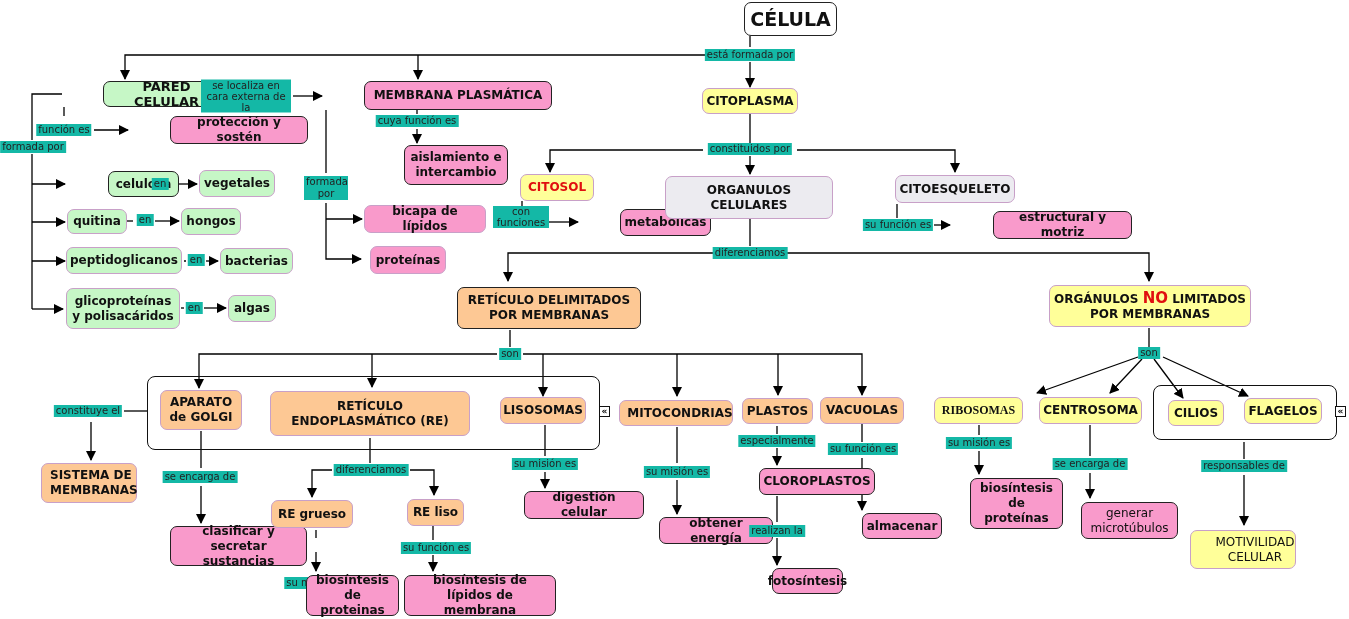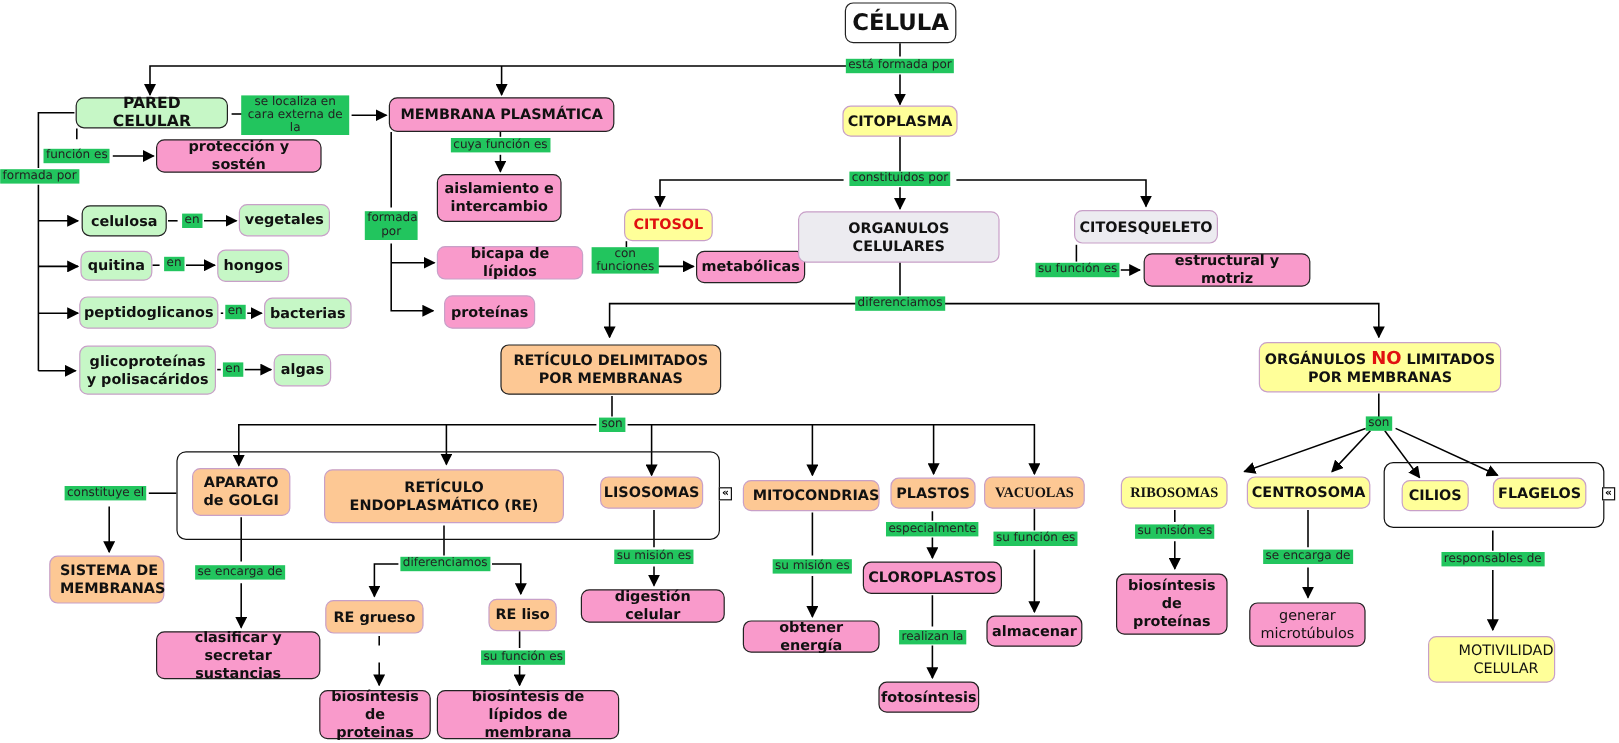--- a/index.html
+++ b/index.html
@@ -2,29 +2,29 @@
 <html><head>
 <meta charset="utf-8">
 <style>
   html, body { margin:0; padding:0; background:#ffffff; }
   body { width:1349px; height:619px; position:relative; overflow:hidden;
          font-family:"DejaVu Sans", "Liberation Sans", sans-serif; }
   #links { position:absolute; left:0; top:0; width:1349px; height:619px; }
   .node { position:absolute; box-sizing:border-box; border-radius:7px;
           display:flex; align-items:center; justify-content:center; text-align:center;
           font-weight:bold; font-size:12px; line-height:15px; color:#111; padding:0 4px; }
-  .dark { border:1.3px solid #222; }
+  .dark { border:1.3px solid #222;margin-left:40px; }
   .soft { border:1.3px solid #c8a0c8; }
   .green { background:#c6f7c6; }
   .pink  { background:#f99acb; }
   .yellow{ background:#ffff99; }
   .orange{ background:#fdc894; }
   .grey  { background:#ecebf0; }
   .white { background:#ffffff; }
-  .lbl { position:absolute; font-size:10px; line-height:12px; color:#222; background:#22c55e;
+  .lbl { position:absolute; font-size:10px; line-height:12px; color:#222; background:#14b8a6;
          text-align:center; white-space:nowrap; transform:translate(-50%,-50%); padding:0 2px; }
   .group { position:absolute; box-sizing:border-box; border:1.3px solid #111; border-radius:8px; }
   .collapse { position:absolute; width:11px; height:11px; box-sizing:border-box; border:1px solid #111;
               background:#fff; font-size:9px; line-height:9px; text-align:center; font-weight:bold; }
   .red { color:#e01010; }
 </style>
 </head>
 <body>
 
 <svg id="links">
@@ -208,23 +208,23 @@
 <div class="node dark pink" style="left:484px;top:491px;width:120px;height:28px;">digestión celular</div>
 
 <div class="node soft orange" style="left:619px;top:400px;width:114px;height:26px;font-weight:600;padding-left:12px;">MITOCONDRIAS</div>
 <div class="lbl" style="left:677px;top:472px;">su misión es</div>
 <div class="node dark pink" style="left:619px;top:517px;width:114px;height:27px;">obtener energía</div>
 
 <div class="node soft orange" style="left:742px;top:398px;width:71px;height:26px;font-weight:600;">PLASTOS</div>
 <div class="lbl" style="left:777px;top:441px;">especialmente</div>
 <div class="node dark pink" style="left:719px;top:468px;width:116px;height:27px;font-weight:600;">CLOROPLASTOS</div>
 <div class="lbl" style="left:777px;top:531px;">realizan la</div>
-<div class="node dark pink" style="left:732px;top:568px;width:84px;height:26px;">fotosíntesis</div>
-
-<div class="node soft orange" style="left:820px;top:397px;width:84px;height:27px;font-weight:600;font-family:Liberation Serif, serif;">VACUOLAS</div>
+<div class="node dark pink" style="left:732px;top:568px;width:71px;height:26px;">fotosíntesis</div>
+
+<div class="node soft orange" style="left:820px;top:397px;width:84px;height:27px;font-weight:600;">VACUOLAS</div>
 <div class="lbl" style="left:863px;top:449px;">su función es</div>
 <div class="node dark pink" style="left:822px;top:513px;width:80px;height:26px;">almacenar</div>
 
 <div class="node soft yellow" style="left:1049px;top:285px;width:202px;height:42px;font-weight:600;">
   <span>
     <span>ORGÁNULOS</span>
     <span class="red" style="font-size:15px;">NO</span>
     <span>LIMITADOS POR MEMBRANAS</span>
   </span>
 </div>

